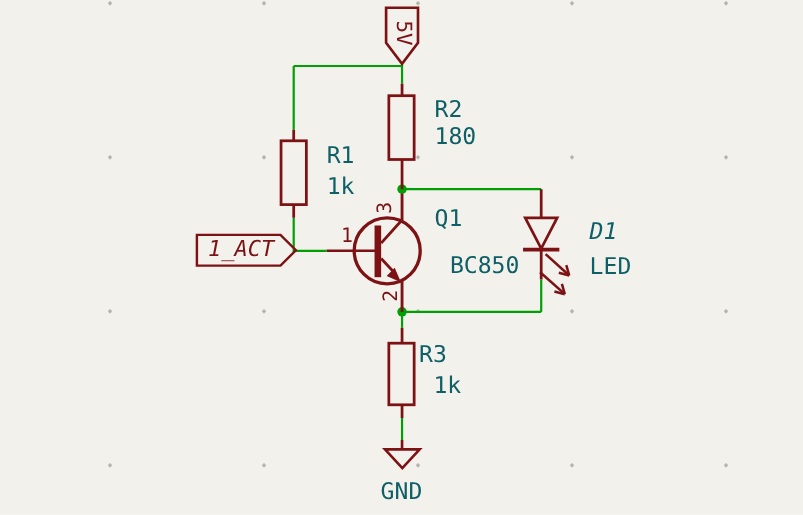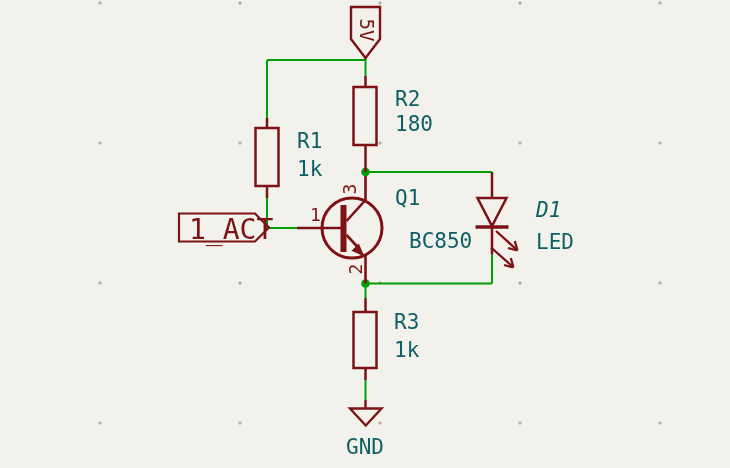--- a/index.html
+++ b/index.html
@@ -111,24 +111,24 @@
 
   <div class="field" style="left:297px;top:131px;">R1</div>
   <div class="field" style="left:297px;top:159px;">1k</div>
 
   <div class="field" style="left:395px;top:188px;">Q1</div>
   <div class="field" style="left:409px;top:231px;">BC850</div>
 
   <div class="field" style="left:536px;top:200px;font-style:italic;">D1</div>
   <div class="field" style="left:536px;top:232px;">LED</div>
 
-  <div class="field" style="left:394px;top:312px;">R3</div>
+  <div class="field" style="left:381px;top:312px;">R3</div>
   <div class="field" style="left:394px;top:340px;">1k</div>
 
   <div class="field" style="left:346px;top:437px;text-align:center;">GND</div>
 
-  <div class="redtext" style="left:189px;top:216px;font-size:28px;">1_ACT</div>
+  <div class="redtext" style="left:189px;top:216px;font-size:20px;font-style:italic;">1_ACT</div>
 
   <div class="redtext" style="left:310px;top:206px;font-size:18px;">1</div>
   <div class="redtext rot" style="left:350px;top:189px;font-size:18px;">3</div>
   <div class="redtext rot" style="left:356px;top:269px;font-size:18px;">2</div>
 
 </div>
 
 </body></html>

